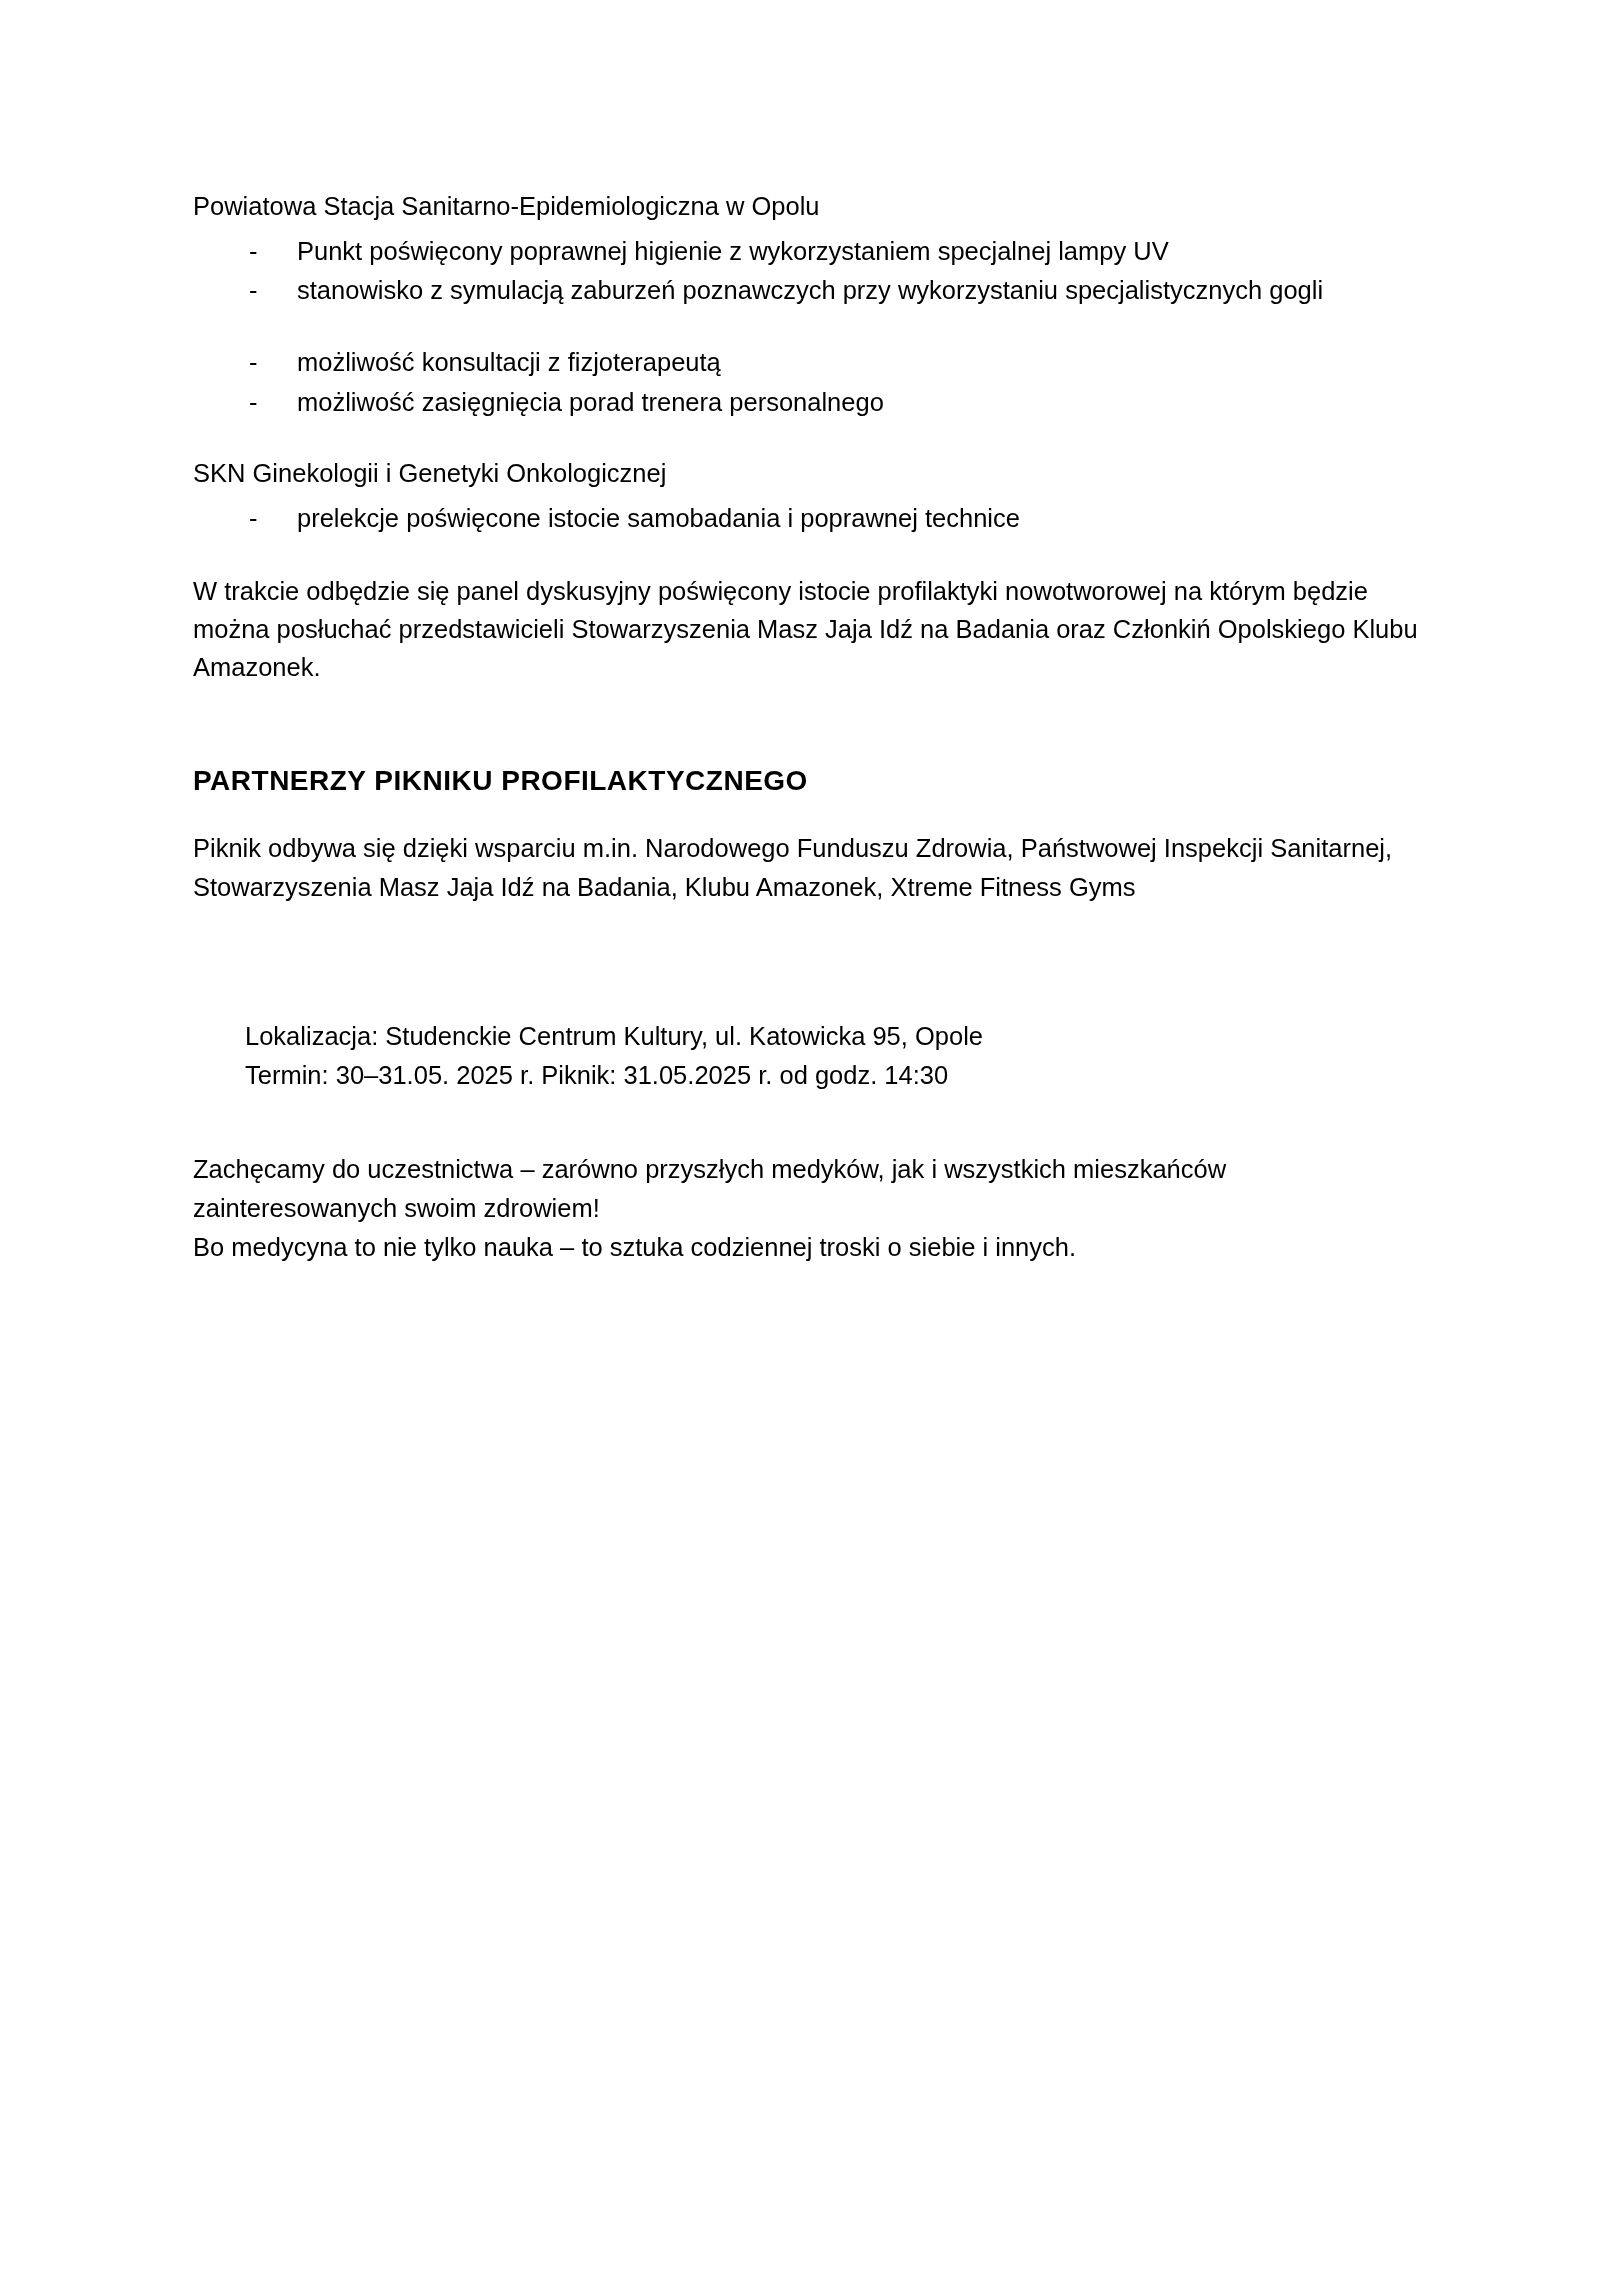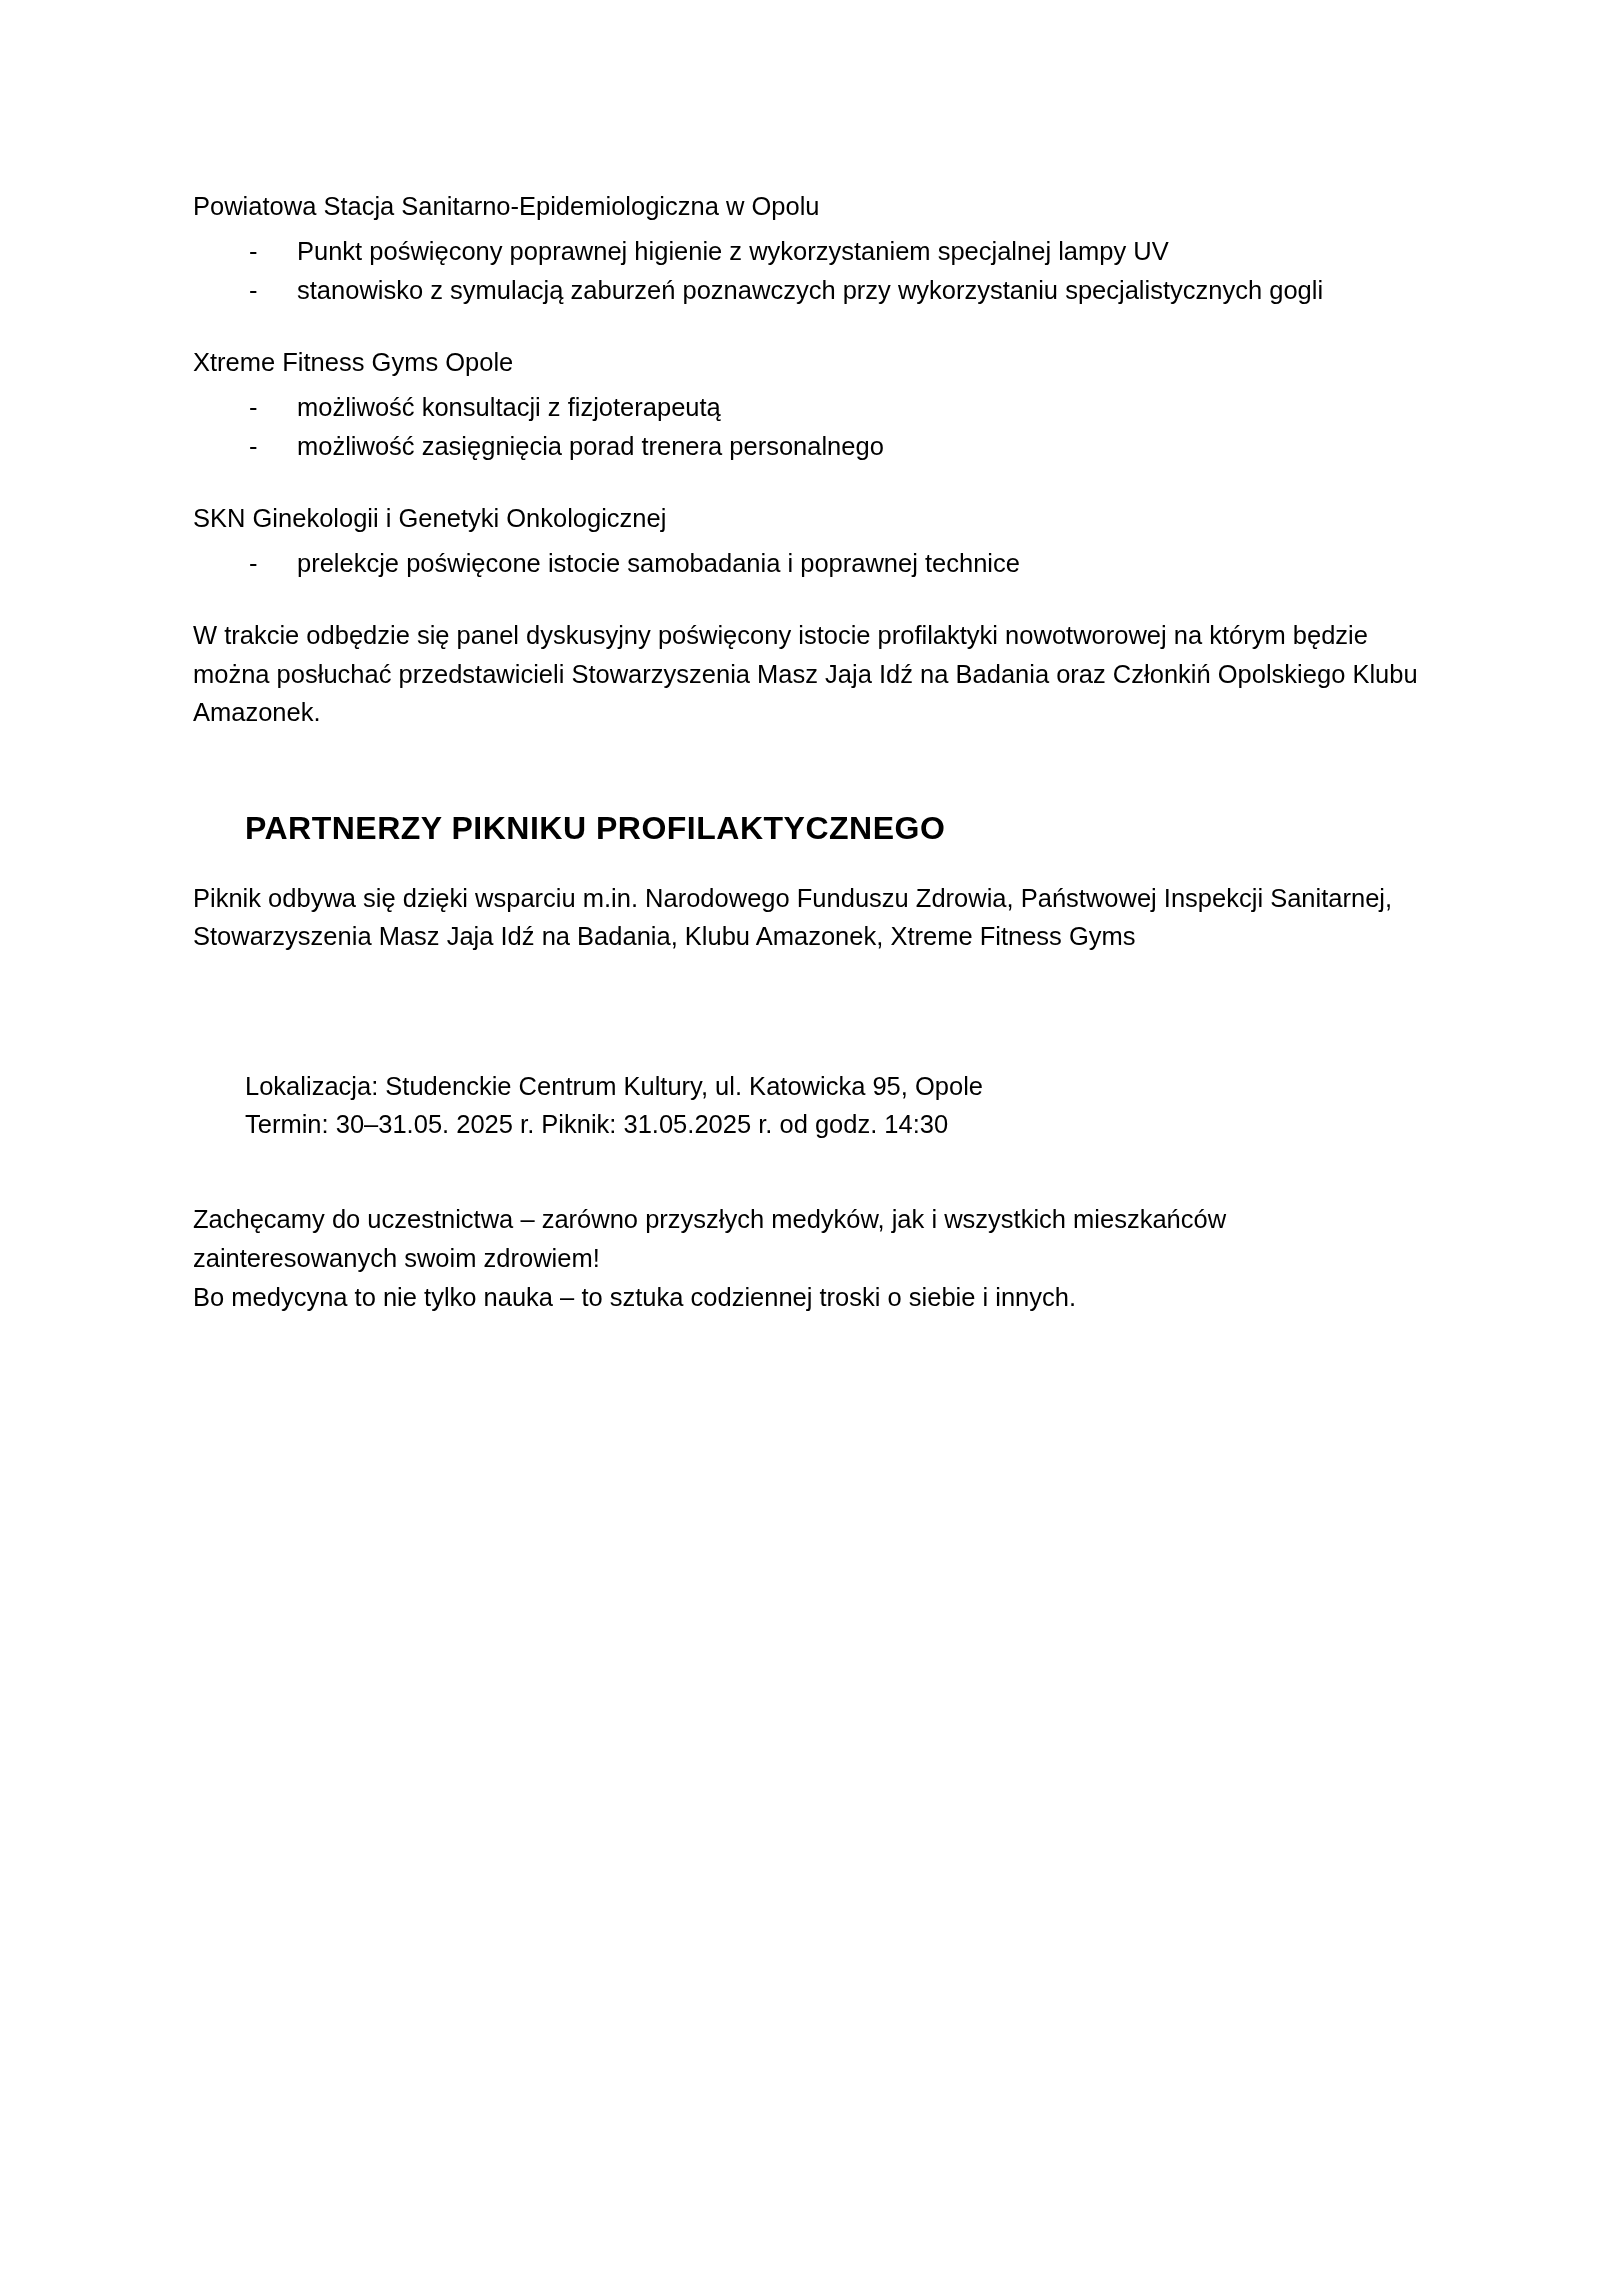--- a/index.html
+++ b/index.html
@@ -47,24 +47,23 @@
   .bullets li .dash {
     position: absolute;
     left: 56px;
     top: 0;
   }
   .gap-md { height: 32px; }
   .gap-lg { height: 56px; }
   .gap-xl { height: 79px; }
 
   .section-title {
-    font-size: 32px;
+    font-size: 28px;
     font-weight: bold;
     letter-spacing: 0.5px;
-    margin-left: 52px;
   }
   .block-para {
     font-size: 25.5px;
     line-height: 1.5;
   }
   .details {
     margin-left: 52px;
     font-size: 25.5px;
     line-height: 1.52;
   }
@@ -89,21 +88,20 @@
         <span>Punkt poświęcony poprawnej higienie z wykorzystaniem specjalnej lampy UV</span>
       </li>
       <li>
         <span class="dash">-</span>
         <span>stanowisko z symulacją zaburzeń poznawczych przy wykorzystaniu specjalistycznych gogli</span>
       </li>
     </ul>
 
     <div class="gap-md"></div>
 
-    <p class="org-heading">Xtreme Fitness Gyms Opole</p>
     <ul class="bullets">
       <li>
         <span class="dash">-</span>
         <span>możliwość konsultacji z fizjoterapeutą</span>
       </li>
       <li>
         <span class="dash">-</span>
         <span>możliwość zasięgnięcia porad trenera personalnego</span>
       </li>
     </ul>

